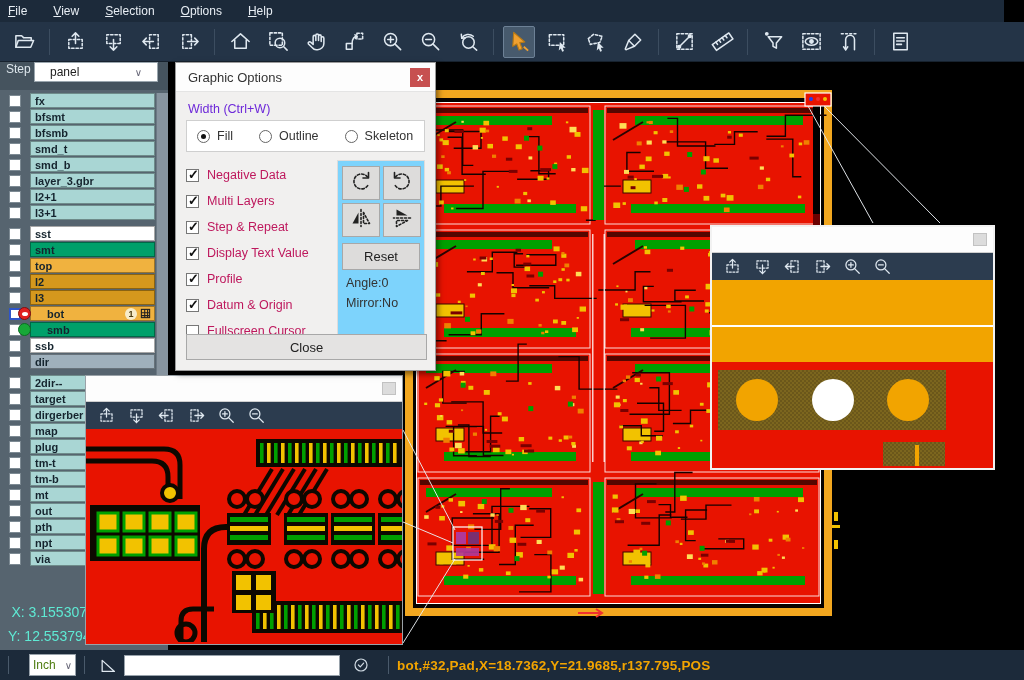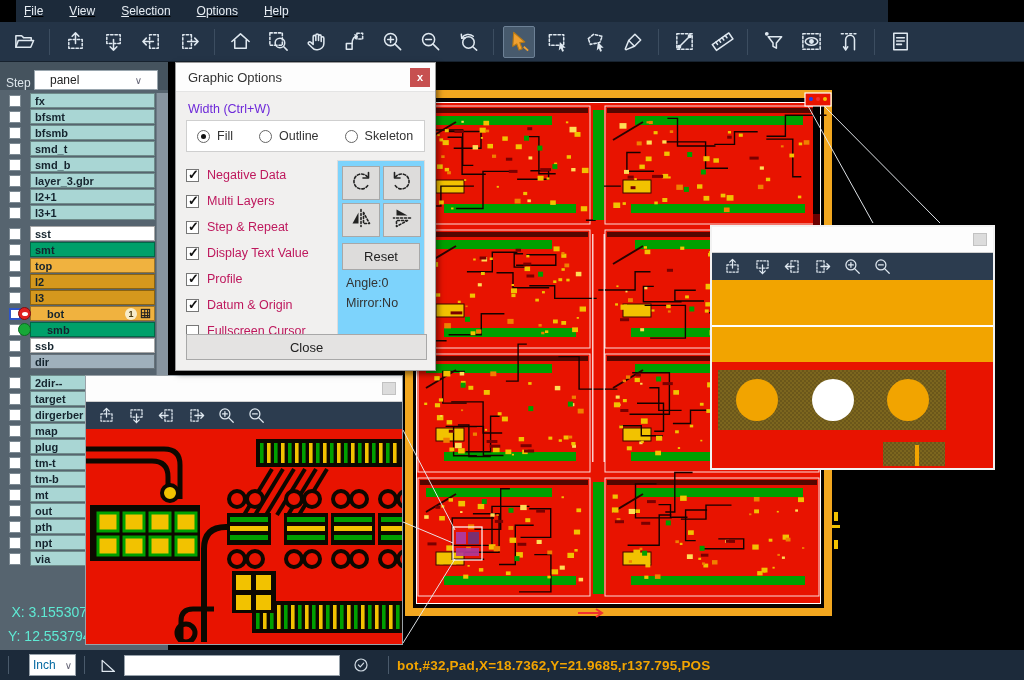--- a/index.html
+++ b/index.html
@@ -1,38 +1,38 @@
 <!DOCTYPE html>
 <html><head>
 <meta charset="utf-8">
 <style>
   * { box-sizing: border-box; margin: 0; padding: 0; }
   html,body { background:#000; }
   body { font-family:"Liberation Sans", sans-serif; }
   #root { position:relative; width:1024px; height:680px; overflow:hidden; background:#000; }
 
   
-  #menubar { position:absolute; left:16px; top:0; width:872px; height:22px; background:#1c2a3a;
-             display:flex; align-items:center; padding-left:8px; gap:26px;text-decoration:underline; }
+  #menubar { position:absolute; left:0; top:0; width:1004px; height:22px; background:#1c2a3a;
+             display:flex; align-items:center; padding-left:8px; gap:26px; }
   .menu-item { color:#e8eef4; font-size:12px; cursor:default; }
   .menu-item u { text-decoration:underline; }
 
   
   #toolbar { position:absolute; left:0; top:22px; width:1024px; height:40px; background:#243447;
              display:flex; align-items:center; padding-left:8px; border-bottom:1px solid #17222e; }
   .tb-group { display:flex; align-items:center; gap:6px; }
   .tb-sep { width:1px; height:26px; background:#3c4d60; margin:0 9px; }
   .tb-btn { width:32px; height:32px; display:flex; align-items:center; justify-content:center;
             color:#dfe8f0; }
   .tb-btn.active { background:#475a6d; border:1px solid #6d8196; border-radius:2px; }
   .tb-btn svg { display:block; }
 
   
   #sidebar { position:absolute; left:0; top:62px; width:168px; height:588px; background:#56646f; }
-  #step-row { height:28px; display:flex; align-items:flex-end; background:#45535e; }
+  #step-row { height:28px; display:flex; align-items:flex-start; background:#45535e; }
   #step-label { color:#dde6ec; font-size:12px; margin-left:6px; width:28px; }
   #step-select { width:124px; height:20px; background:#fff; border:1px solid #9aa6ae; display:flex;
                  align-items:center; justify-content:space-between; padding:0 15px; }
   #step-select span { font-size:12px; color:#222; }
   #step-select .chev { color:#667; font-size:10px; }
   #layer-list { padding-top:3px; }
   .layer-row { display:flex; align-items:center; height:15px; margin-bottom:1px; position:relative; }
   .layer-check { width:30px; display:flex; justify-content:center; }
   .cbx { width:12px; height:12px; background:#fff; border:1px solid #7d8a93; }
   .cbx.blue { border:2px solid #2f55c9; }
@@ -96,21 +96,21 @@
   #dlg-close-btn { margin:8px 10px; height:26px; background:#e4e3e2; border:1px solid #a8a8a8; font-size:13px;
                    color:#222; display:flex; align-items:center; justify-content:center; width:241px;
                    position:absolute; bottom:2px; left:0; }
 
   
   #statusbar { position:absolute; left:0; top:650px; width:1024px; height:30px; background:#1c2a3a;
                display:flex; align-items:center; }
   .sb-sep { width:1px; height:18px; background:#4a5a6b; margin:0 8px; }
   #unit-select { width:47px; height:22px; background:#fff; border:1px solid #98a2ab; display:flex;
                  align-items:center; justify-content:space-between; padding:0 3px; margin-left:12px; }
-  #unit-select span { font-size:12px; color:#0369a1; }
+  #unit-select span { font-size:12px; color:#4d7c0f; }
   #unit-select .chev { color:#667; font-size:10px; }
   #corner-icon { color:#dfe8f0; margin:0 6px; display:flex; }
   #cmd-input { width:216px; height:21px; background:#fff; border:1px solid #98a2ab; font-size:12px; padding:0 4px;
                color:#222; }
   #sync-icon { color:#cfd9e2; margin:0 10px 0 12px; display:flex; }
   #status-msg { color:#f2a400; font-size:13.5px; font-weight:bold; letter-spacing:.2px; }
 </style>
 </head>
 <body>
 

